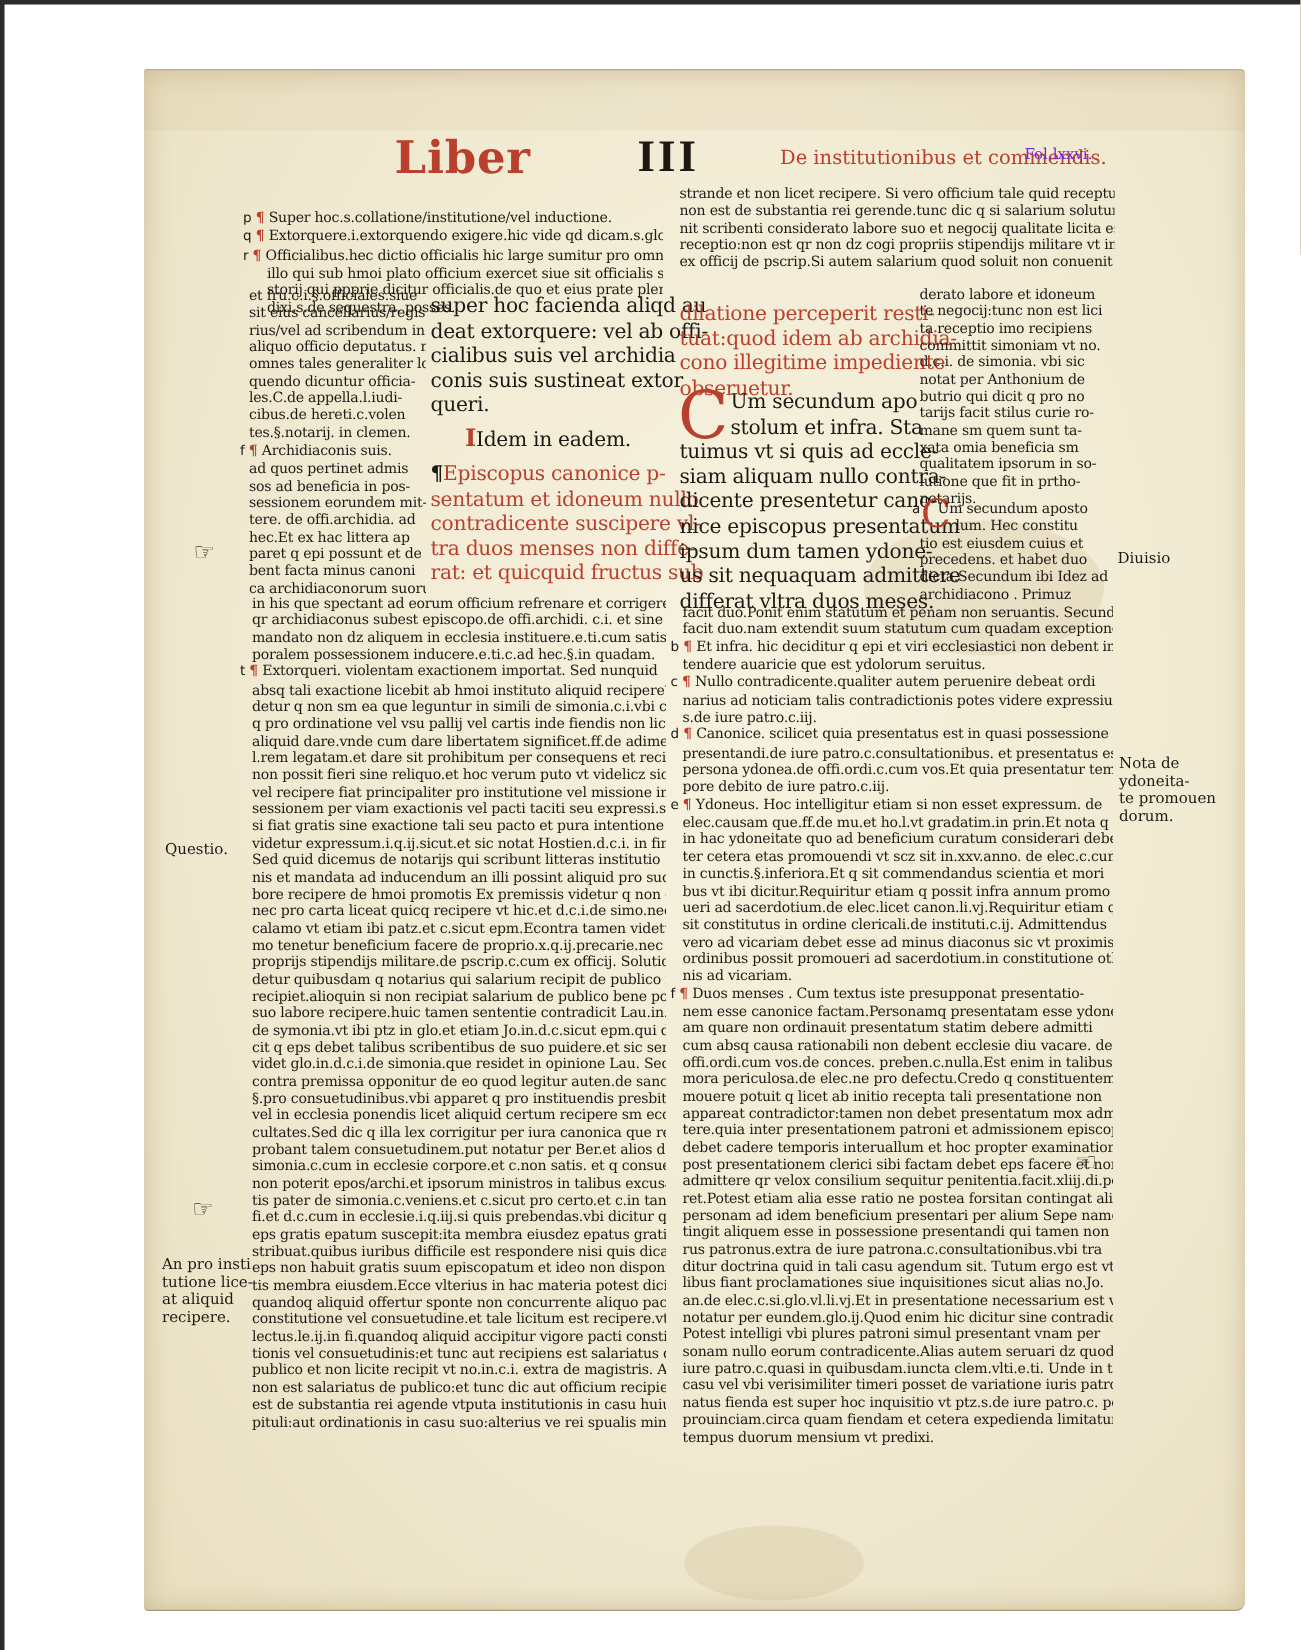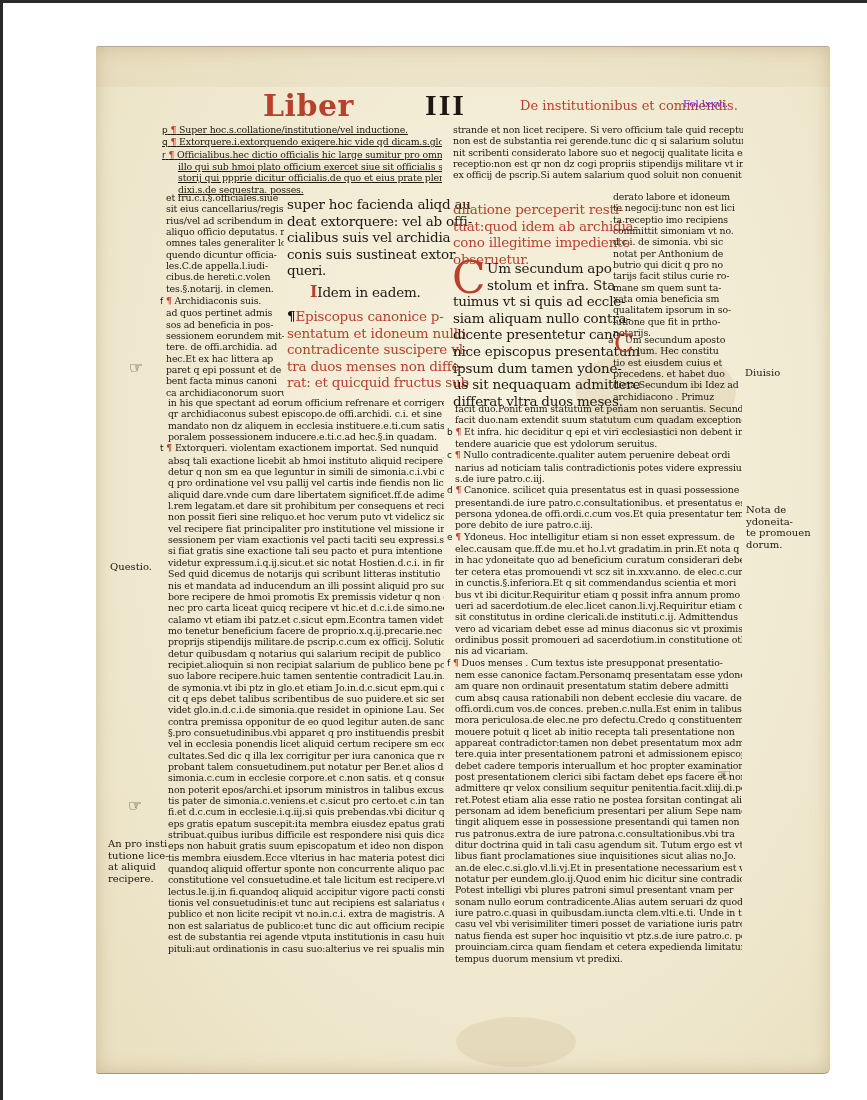--- a/index.html
+++ b/index.html
@@ -46,21 +46,21 @@
   <div class="stain" style="left:480px;top:300px;width:160px;height:90px;"></div>
   <div class="stain" style="left:360px;top:970px;width:120px;height:50px;"></div>
   <div class="stain" style="left:0px;top:0px;width:734px;height:40px;border-radius:0;background:rgba(200,170,120,0.12);"></div>
 </div>
 
 <div class="abs hdr-liber">Liber</div>
 <div class="abs hdr-book">III</div>
 <div class="abs hdr-title">De institutionibus et commendis.</div>
 <div class="abs hdr-folio">Fol.lxxvi.</div>
 
-<div class="abs gloss txt" style="left:162px;top:124px;width:280px;text-decoration:underline;">
+<div class="abs gloss txt" style="left:162px;top:140px;width:280px;">
   <p><span class="mark">p</span> <span class="pilcrow">¶</span> <span>Super hoc.s.collatione/institutione/vel inductione.</span></p>
   <p><span class="mark">q</span> <span class="pilcrow">¶</span> <span>Extorquere.i.extorquendo exigere.hic vide qd dicam.s.glo.vlti.</span></p>
   <p><span class="mark">r</span> <span class="pilcrow">¶</span> <span>Officialibus.hec dictio officialis hic large sumitur pro omni</span></p>
   <p style="padding-left:16px">illo qui sub hmoi plato officium exercet siue sit officialis sui consi</p>
   <p style="padding-left:16px">storij qui ppprie dicitur officialis.de quo et eius prate plenius</p>
   <p style="padding-left:16px">dixi.s.de sequestra. posses.</p>
 </div>
 
 <div class="abs gloss txt" style="left:166px;top:192px;width:118px;">
   <p>et fru.c.i.§.officiales.siue</p>

